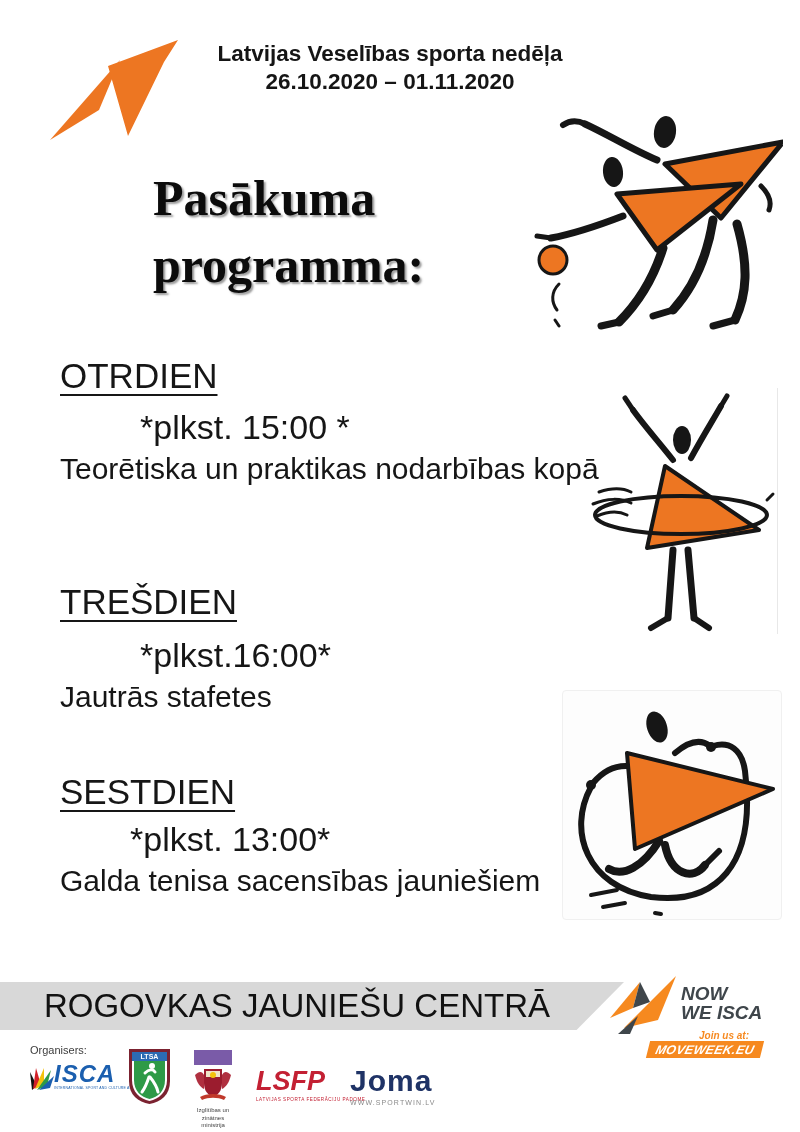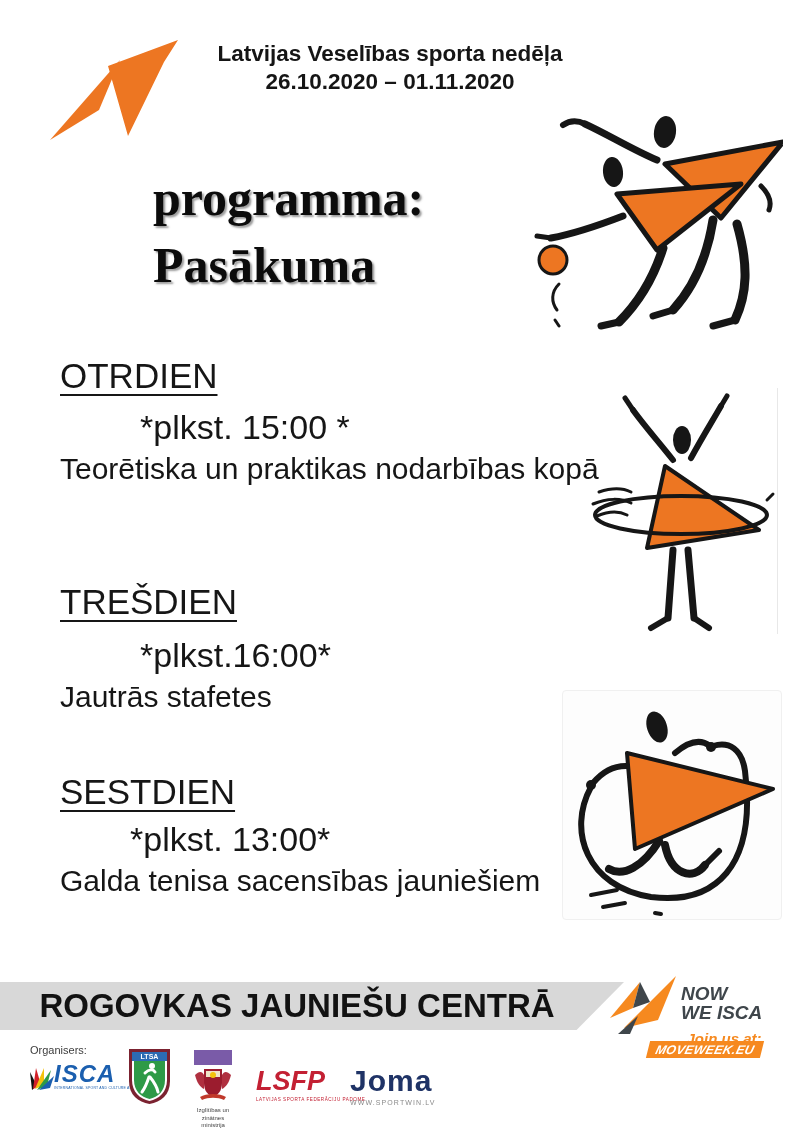--- a/index.html
+++ b/index.html
@@ -16,27 +16,27 @@
     font-weight:bold;font-size:50px;line-height:1.33;color:#0c0c0c;
     text-shadow:2px 2px 2px rgba(60,60,60,0.5);}
   
   .day{font-size:35px;color:#161616;text-decoration:underline;
     text-decoration-thickness:2px;text-underline-offset:6px;}
   .time{font-size:34px;color:#161616;}
   .desc{font-size:30px;color:#161616;line-height:1.38;}
   
   .venue-bar{left:0;top:982px;width:624px;height:48px;background:#d8d8d8;
     clip-path:polygon(0 0,100% 0,92.4% 100%,0 100%);
-    display:flex;align-items:center;justify-content:center;font-weight:bold;}
+    display:flex;align-items:center;justify-content:center;}
   .venue-bar span{font-size:33px;color:#121212;padding-right:30px;}
   
   .nwm-text{left:681px;top:984px;font-style:italic;font-weight:bold;
     color:#3f464b;font-size:19px;line-height:1.0;letter-spacing:0px;}
   .nwm-join{left:668px;top:1030px;width:112px;text-align:center;
-    font-style:italic;font-weight:bold;color:#f6891f;font-size:15px;}
+    font-style:italic;font-weight:bold;color:#f6891f;font-size:10px;}
   .nwm-banner{left:648px;top:1041px;width:114px;height:17px;background:#f6891f;
     transform:skewX(-14deg);display:flex;align-items:center;justify-content:center;}
   .nwm-banner span{transform:skewX(0deg);font-style:italic;font-weight:bold;
     color:#ffffff;font-size:12.5px;letter-spacing:0.3px;}
   
   .org-label{left:30px;top:1044px;font-size:11px;color:#3c3c3c;}
   .isca-text{font-style:italic;font-weight:bold;color:#1b5faf;font-size:24px;
     letter-spacing:1px;line-height:1;}
   .isca-caption{font-size:3.5px;color:#1b5faf;letter-spacing:0.2px;white-space:nowrap;}
   .lsfp-text{font-style:italic;font-weight:bold;color:#c32033;font-size:27px;line-height:1;}
@@ -56,22 +56,22 @@
     <polygon points="8,112 78,32 57,82" fill="#ed7622"></polygon>
     <polygon points="66,38 136,12 122,34 86,108" fill="#ed7622"></polygon>
   </svg>
 
   <div class="abs hdr-title">
     <div>Latvijas Veselības sporta nedēļa</div>
     <div>26.10.2020 – 01.11.2020</div>
   </div>
 
   <div class="abs main-heading">
+    <div>Pasākuma</div>
     <div>programma:</div>
-    <div>Pasākuma</div>
   </div>
 
   <svg class="abs" style="left:525px;top:98px;" width="268" height="238" viewBox="0 0 268 238">
     <g stroke="#161616" stroke-linecap="round" fill="none">
 
       <path d="M132,62 C108,52 82,36 60,26" stroke-width="7"></path>
       <path d="M60,26 C52,22 44,23 38,27" stroke-width="6"></path>
 
       <path d="M236,88 C244,96 247,104 244,112" stroke-width="5"></path>
 

